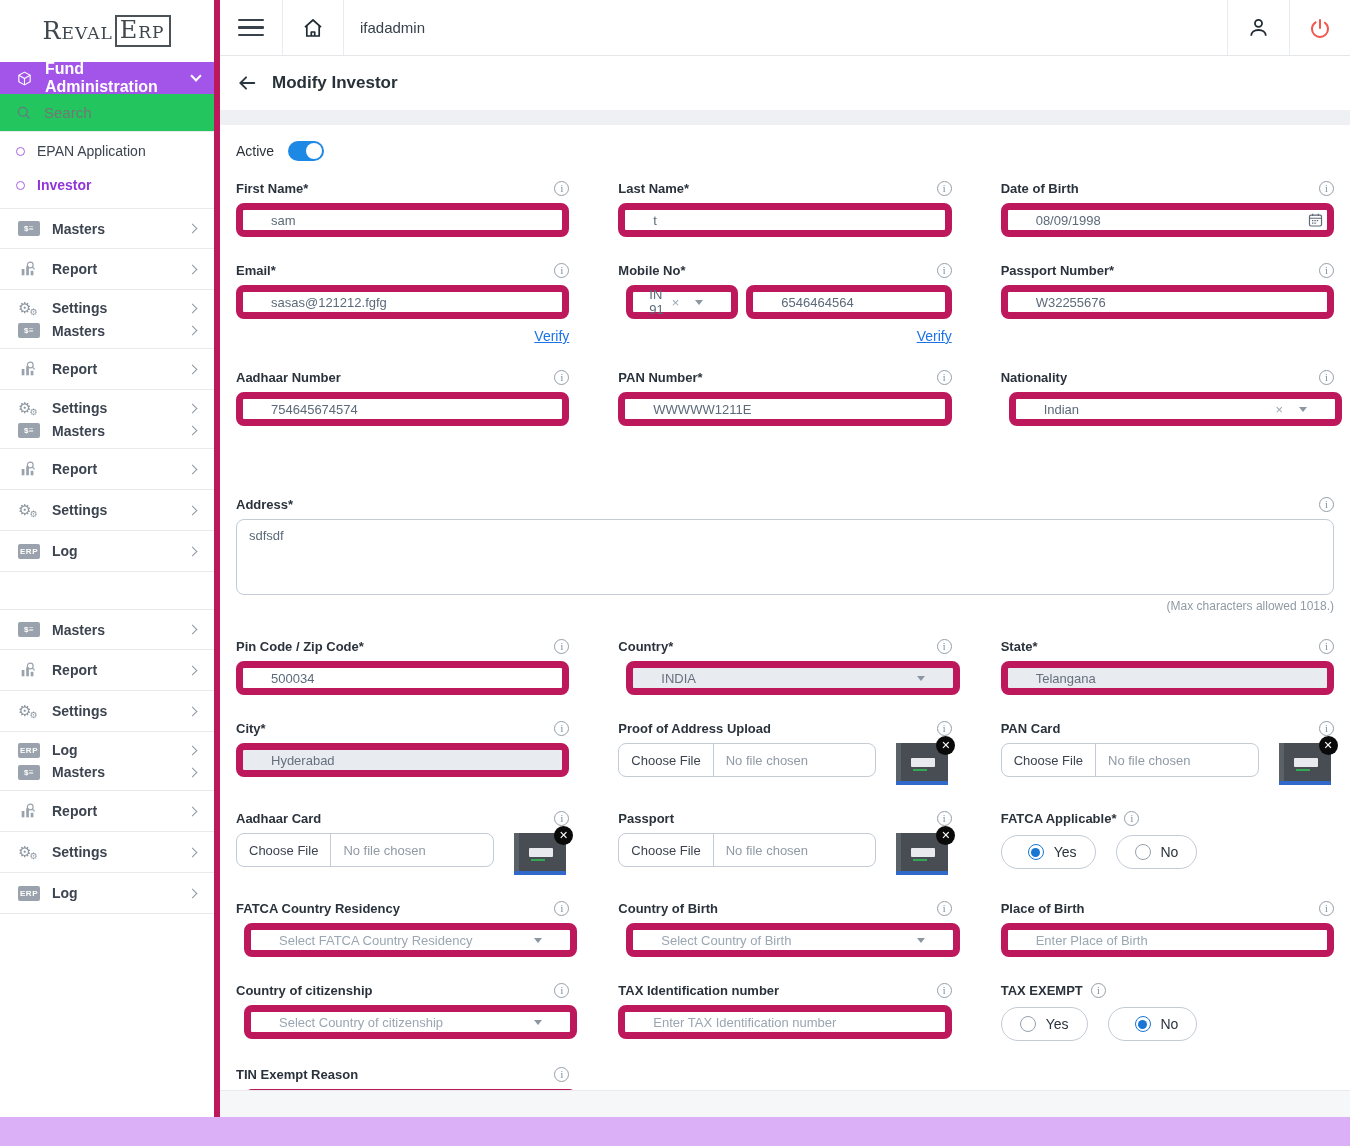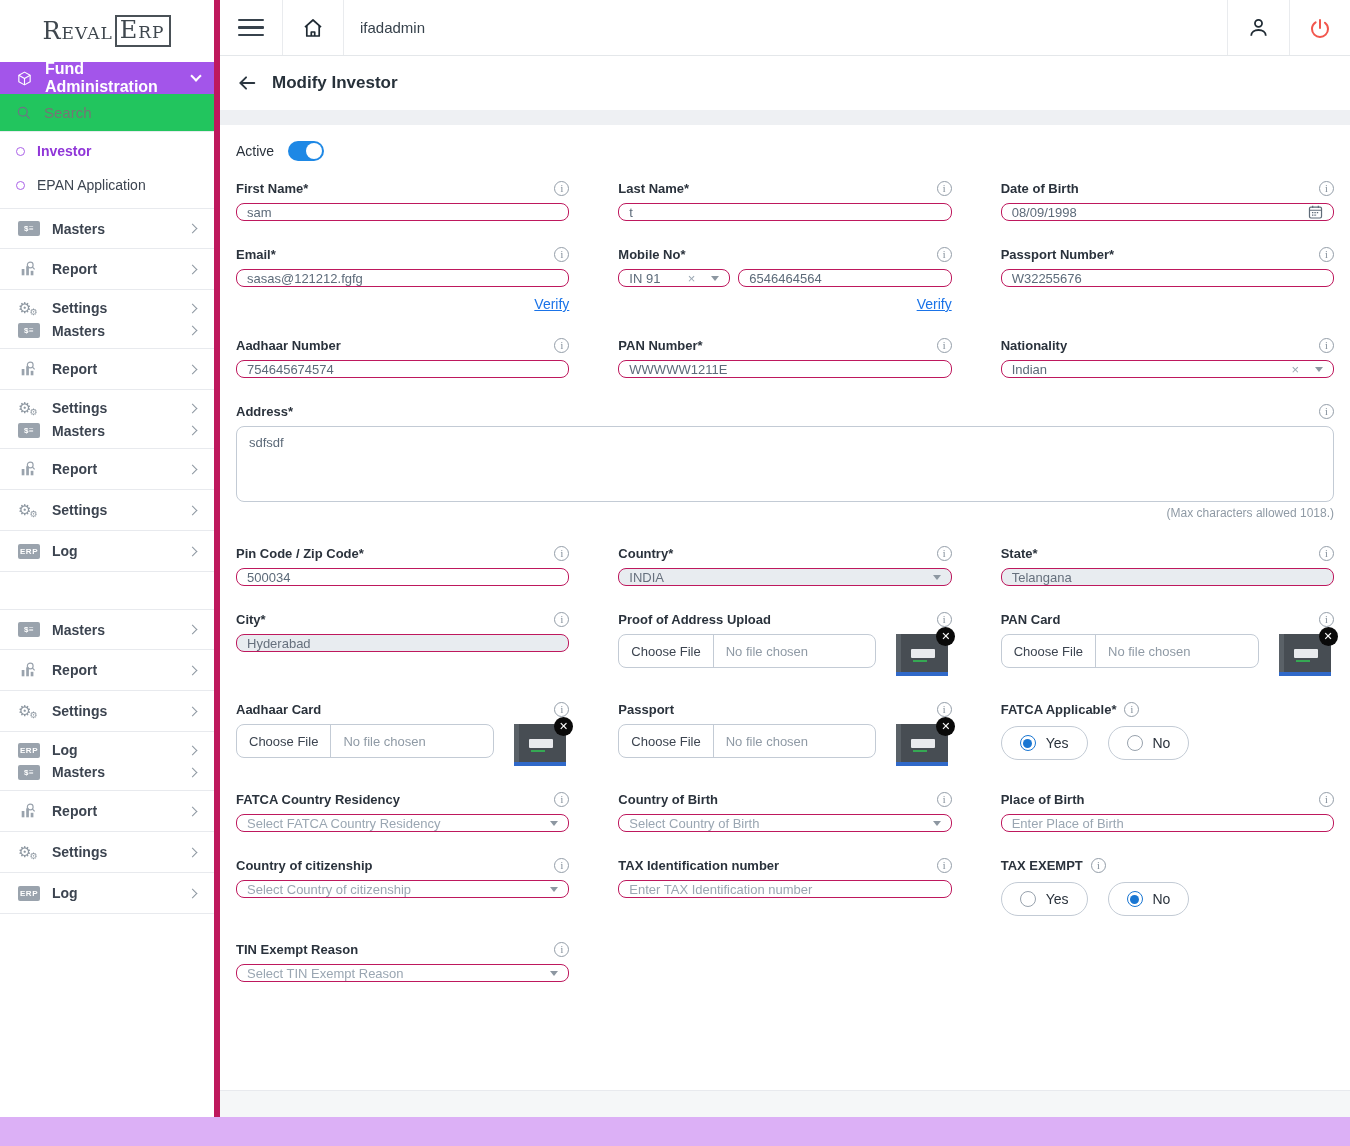--- a/index.html
+++ b/index.html
@@ -53,39 +53,39 @@
   .active-row .a-lbl { font-size:14px; color:#2a323c; }
   .toggle { width:36px; height:20px; border-radius:10px; background:#1e88e5; position:relative; cursor:pointer; }
   .toggle .knob { position:absolute; top:2px; right:2px; width:16px; height:16px; background:#fff; border-radius:50%; }
 
   .fgrid { display:grid; grid-template-columns:1fr 1fr 1fr; column-gap:49px; row-gap:26px; align-items:start; }
   .field { display:flex; flex-direction:column; }
   .f-head { display:flex; align-items:center; justify-content:space-between; margin-bottom:7px; }
   .f-head.inline { justify-content:flex-start; gap:8px; }
   .f-label { font-size:13px; font-weight:bold; color:#2a323c; }
   .info-icon { width:15px; height:15px; border:1px solid #949ea9; border-radius:50%; color:#7b8794; font-size:10px; display:inline-flex; align-items:center; justify-content:center; cursor:pointer; flex:0 0 15px; font-family:"Liberation Serif", serif; }
-  .tbox { height:18px; border:1px solid #be185d; border-radius:8px; padding:0 10px; font-size:13px; color:#5c6a79; width:100%; display:flex; align-items:center; background:#fff; outline:none; font-family:"Liberation Sans", sans-serif; }
+  .tbox { height:34px; border:7px solid #be185d; border-radius:8px; padding:0 28px; font-size:13px; color:#5c6a79; width:100%; display:flex; align-items:center; background:#fff; outline:none; font-family:"Liberation Sans", sans-serif; }
   input.tbox::placeholder { color:#9aa6b2; }
   .tbox.disabled { background:#e8ecf0; color:#66707d;gap:9px; }
-  .sel { justify-content:space-between; position:relative; cursor:pointer; }
+  .sel { justify-content:flex-end; position:relative; cursor:pointer;margin-left:8px; }
   .sel .sel-val { flex:1; }
   .sel .sel-ph { flex:1; color:#9aa6b2; }
   .caret { width:0; height:0; border-left:4.5px solid transparent; border-right:4.5px solid transparent; border-top:5.5px solid #8d97a1; margin-left:8px; }
   .clear-x { color:#9aa6b2; font-size:13px; margin:0 8px; cursor:pointer; }
   .verify-row { display:flex; justify-content:flex-end; margin-top:9px; }
   .verify-link { color:#1a73e8; font-size:14px; text-decoration:underline; cursor:pointer; }
   .dob-wrap { position:relative; }
   .cal-icon { position:absolute; right:10px; top:50%; transform:translateY(-50%); cursor:pointer; display:flex; }
   .mobile-row { display:flex; gap:8px; }
   .cc-box { width:112px; flex:0 0 112px; }
   .cc-box .cc-val { flex:1; }
 
   textarea.addr { width:100%; height:76px; border:1px solid #c3cbd5; border-radius:8px; padding:8px 12px; font-size:13px; color:#5c6a79; resize:none; outline:none; font-family:"Liberation Sans", sans-serif; }
   .addr-note { text-align:right; font-size:12px; color:#8f9aa5; margin-top:4px; }
-  .span3 { grid-column:1 / -1; }
+  .span3 { grid-column:1 / -1;margin-top:45px; }
 
   .upload-row { display:flex; align-items:flex-start; gap:20px; }
   .file-box { width:258px; flex:0 0 258px; height:34px; border:1px solid #c3cbd5; border-radius:8px; display:flex; align-items:center; overflow:hidden; background:#fff; }
   .file-box .choose { padding:0 12px; font-size:13px; color:#3c4450; border-right:1px solid #c3cbd5; height:100%; display:flex; align-items:center; cursor:pointer; white-space:nowrap; }
   .file-box .nofile { padding:0 12px; font-size:13px; color:#8f9aa5; white-space:nowrap; }
   .thumb { position:relative; width:52px; height:42px; background:#474d53; border-radius:2px; cursor:pointer; flex:0 0 52px; }
   .thumb .t-side { position:absolute; left:0; top:0; bottom:4px; width:5px; background:#5a6167; }
   .thumb .t-dlg { position:absolute; left:15px; top:15px; width:24px; height:9px; background:#e8eaed; border-radius:1px; }
   .thumb .t-green { position:absolute; left:17px; top:26px; width:14px; height:2px; background:#35a853; }
   .thumb .t-task { position:absolute; left:0; right:0; bottom:0; height:4px; background:#3069c9; }
@@ -130,27 +130,27 @@
     <div class="search-row">
       <span>
         <svg width="16" height="16" viewBox="0 0 20 20" fill="none" stroke="#6b7684" stroke-width="1.6">
             <circle cx="8.5" cy="8.5" r="5.5"></circle>
             <line x1="12.8" y1="12.8" x2="17" y2="17"></line>
           </svg>
       </span>
       <input type="text" placeholder="Search" style="">
     </div>
 
+    <div class="side-link">
+      <span class="ring"></span>
+      <span class="lbl">EPAN Application</span>
+    </div>
     <div class="side-link active">
       <span class="ring"></span>
       <span class="lbl">Investor</span>
-    </div>
-    <div class="side-link">
-      <span class="ring"></span>
-      <span class="lbl">EPAN Application</span>
     </div>
 
     <div class="menu">
 
       <div class="menu-row bt">
         <div class="menu-entry">
           <span class="badge-icon">$≡</span>
           <span class="menu-label">Masters</span>
           <span class="chev"></span>
         </div>

